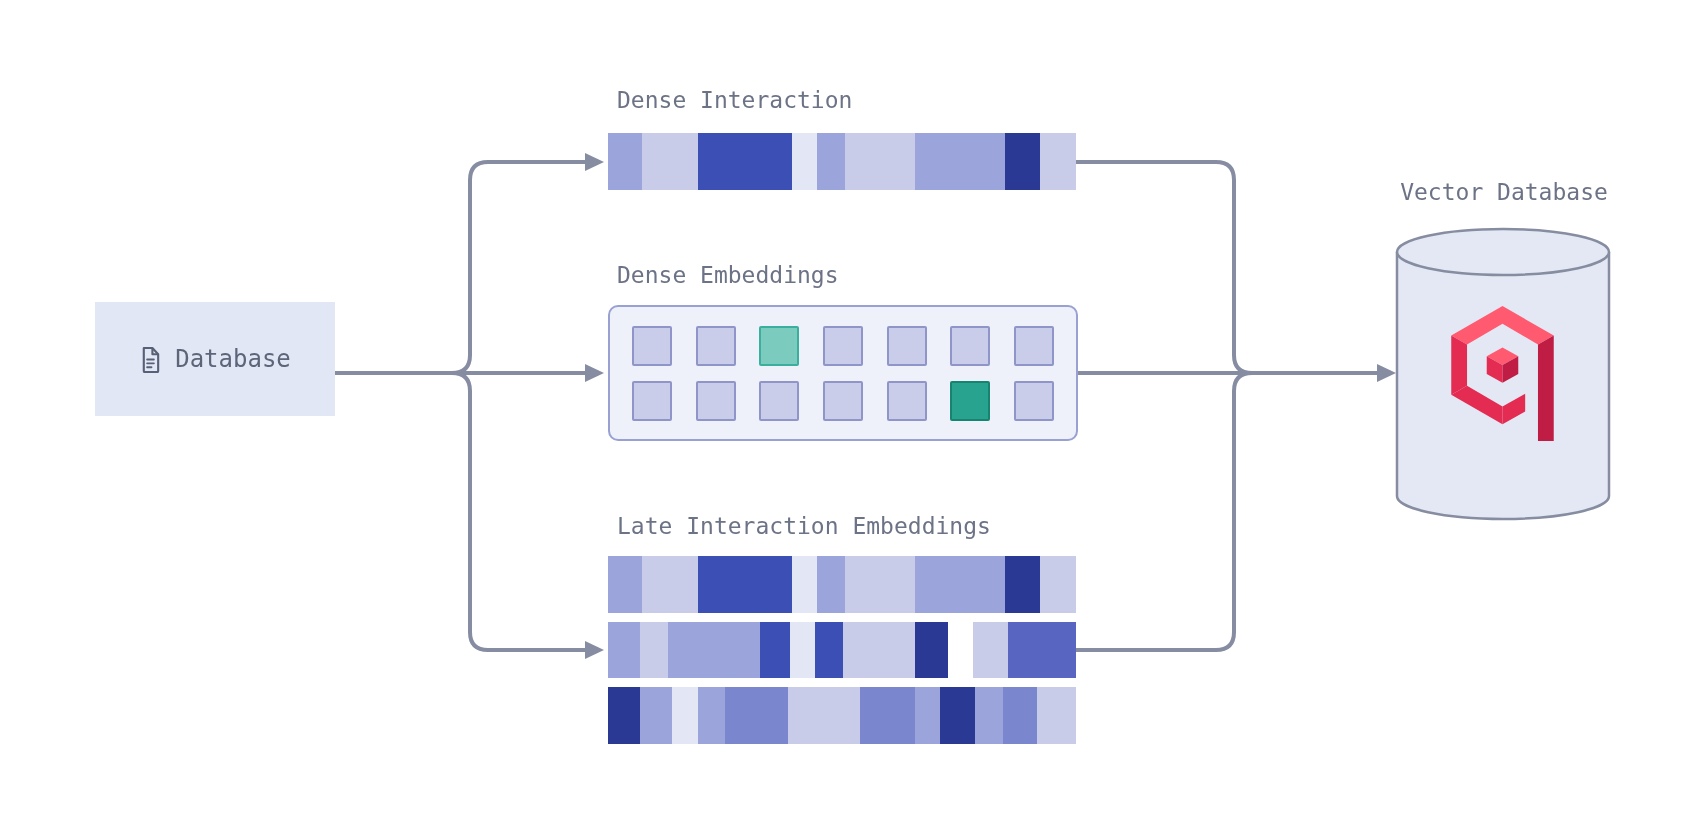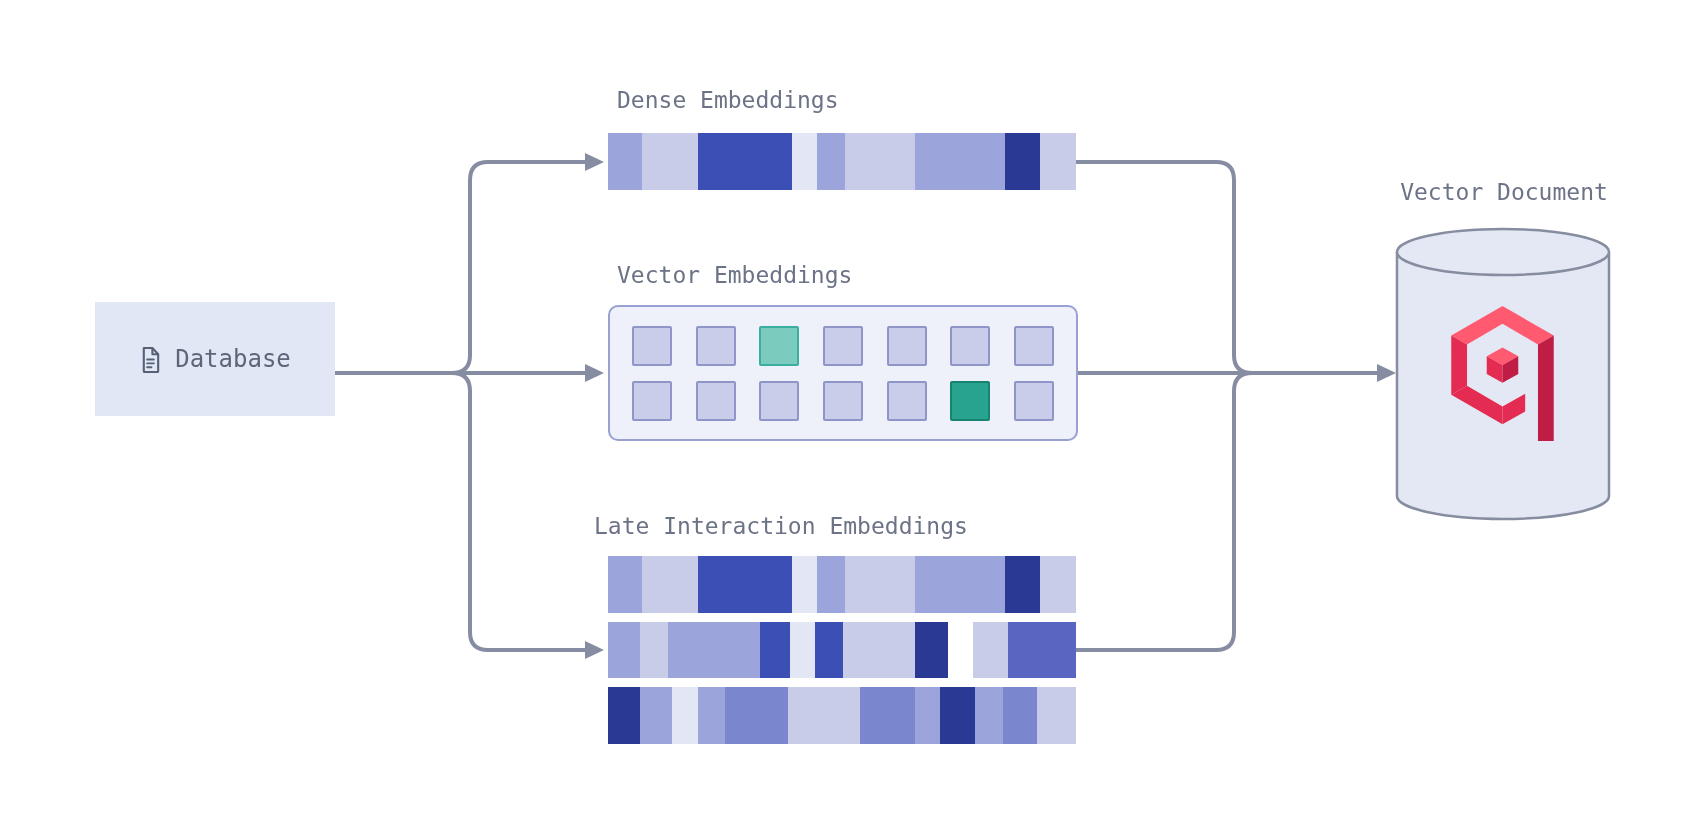--- a/index.html
+++ b/index.html
@@ -24,21 +24,21 @@
   
   #sparse-box{left:608px;top:305px;width:470px;height:136px;box-sizing:border-box;
               background:#EEF1FA;border:2.5px solid #99A0D2;border-radius:10px;
               display:flex;flex-direction:column;justify-content:center;gap:15px;
               padding:0 22px;z-index:2;}
   .sparse-row{display:flex;justify-content:space-between;}
   .cell{width:40px;height:40px;box-sizing:border-box;border:2px solid;border-radius:2px;}
   
   #dense-label{left:617px;top:87px;}
   #sparse-label{left:617px;top:262px;}
-  #late-label{left:594px;top:513px;}
+  #late-label{left:617px;top:513px;}
   #db-label{left:1398px;top:179px;width:212px;text-align:center;}
   
   #db-cylinder{left:1394px;top:224px;z-index:2;}
   #qdrant-logo{left:1446px;top:306px;z-index:3;}
 </style>
 </head>
 <body>
 
 <div id="canvas">
 
@@ -61,34 +61,34 @@
 
   <div id="doc-box" class="abs node">
     <svg width="23" height="27" viewBox="0 0 24 28">
       <path d="M5 2 h9 l6 6.5 v17.5 a1.2 1.2 0 0 1 -1.2 1.2 H6.2 A1.2 1.2 0 0 1 5 26 Z" fill="none" stroke-width="2.2" stroke-linejoin="round" stroke="#566077"></path>
       <path d="M14 2 v6.5 h6" fill="none" stroke-width="2.2" stroke-linejoin="round" stroke="#566077"></path>
       <path d="M8.5 14 h7 M8.5 18 h7 M8.5 22 h4.5" fill="none" stroke-width="2" stroke-linecap="round" stroke="#566077"></path>
     </svg>
     <span id="doc-label">Database</span>
   </div>
 
-  <div class="diagram-label" id="dense-label">Dense Embeddings</div>
+  <div class="diagram-label" id="dense-label">Dense Interaction</div>
   <div class="bar" id="dense-bar">
       <div class="seg" style="width: 34px; background: rgb(156, 165, 219);"></div>
       <div class="seg" style="width: 56px; background: rgb(200, 204, 232);"></div>
       <div class="seg" style="width: 94px; background: rgb(60, 79, 180);"></div>
       <div class="seg" style="width: 25px; background: rgb(227, 231, 245);"></div>
       <div class="seg" style="width: 28px; background: rgb(156, 165, 219);"></div>
       <div class="seg" style="width: 70px; background: rgb(200, 204, 232);"></div>
       <div class="seg" style="width: 90px; background: rgb(156, 165, 219);"></div>
       <div class="seg" style="width: 35px; background: rgb(42, 58, 148);"></div>
       <div class="seg" style="width: 36px; background: rgb(200, 204, 232);"></div>
     </div>
 
-  <div class="diagram-label" id="sparse-label">Vector Embeddings</div>
+  <div class="diagram-label" id="sparse-label">Dense Embeddings</div>
   <div id="sparse-box" class="abs node">
       <div class="sparse-row">
         <div class="cell" style="background: rgb(201, 205, 234); border-color: rgb(143, 149, 201);"></div>
         <div class="cell" style="background: rgb(201, 205, 234); border-color: rgb(143, 149, 201);"></div>
         <div class="cell" style="background: rgb(124, 203, 191); border-color: rgb(59, 175, 158);"></div>
         <div class="cell" style="background: rgb(201, 205, 234); border-color: rgb(143, 149, 201);"></div>
         <div class="cell" style="background: rgb(201, 205, 234); border-color: rgb(143, 149, 201);"></div>
         <div class="cell" style="background: rgb(201, 205, 234); border-color: rgb(143, 149, 201);"></div>
         <div class="cell" style="background: rgb(201, 205, 234); border-color: rgb(143, 149, 201);"></div>
       </div>
@@ -136,21 +136,21 @@
       <div class="seg" style="width: 63px; background: rgb(122, 135, 206);"></div>
       <div class="seg" style="width: 72px; background: rgb(200, 204, 232);"></div>
       <div class="seg" style="width: 55px; background: rgb(122, 135, 206);"></div>
       <div class="seg" style="width: 25px; background: rgb(156, 165, 219);"></div>
       <div class="seg" style="width: 35px; background: rgb(42, 58, 148);"></div>
       <div class="seg" style="width: 28px; background: rgb(156, 165, 219);"></div>
       <div class="seg" style="width: 34px; background: rgb(122, 135, 206);"></div>
       <div class="seg" style="width: 39px; background: rgb(200, 204, 232);"></div>
     </div>
 
-  <div class="diagram-label" id="db-label">Vector Document</div>
+  <div class="diagram-label" id="db-label">Vector Database</div>
   <svg id="db-cylinder" class="abs node" width="218" height="300" viewBox="0 0 218 300">
     <path d="M 3 28 A 106 23 0 0 1 215 28 V 272 A 106 23 0 0 1 3 272 Z" stroke="none" fill="#E3E8F4"></path>
     <path d="M 3 28 V 272 A 106 23 0 0 0 215 272 V 28" fill="none" stroke-width="2.5" stroke="#878DA1"></path>
     <ellipse cx="109" cy="28" rx="106" ry="23" stroke-width="2.5" fill="#E3E8F4" stroke="#878DA1"></ellipse>
   </svg>
   <svg id="qdrant-logo" class="abs node" width="113" height="135" viewBox="13 15 104 137">
     <polygon points="65,15 117,45 101,54 65,33 29,54 13,45" fill="#FF5A70"></polygon>
     <polygon points="13,45 29,54 29,96 13,105" fill="#E42B52"></polygon>
     <polygon points="13,105 29,96 65,117 65,135" fill="#E42B52"></polygon>
     <polygon points="65,135 65,117 88,104 88,122" fill="#E42B52"></polygon>

